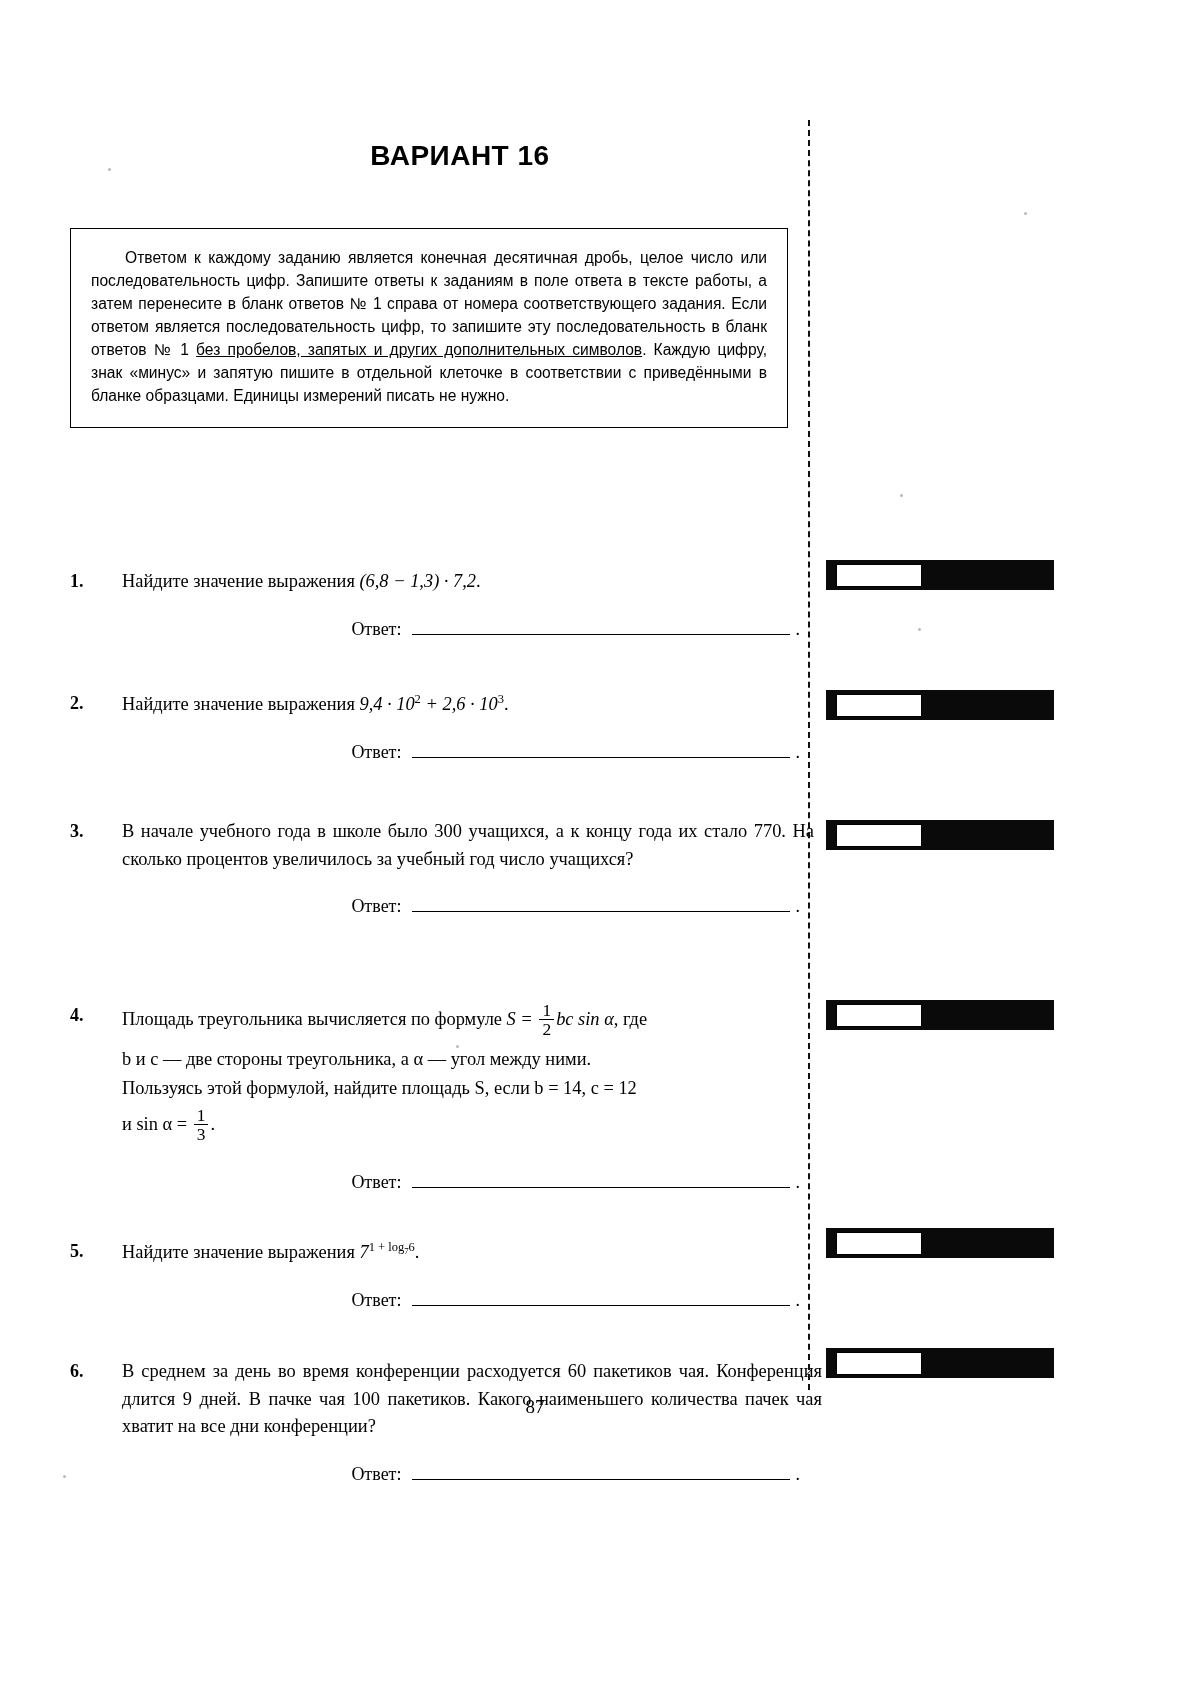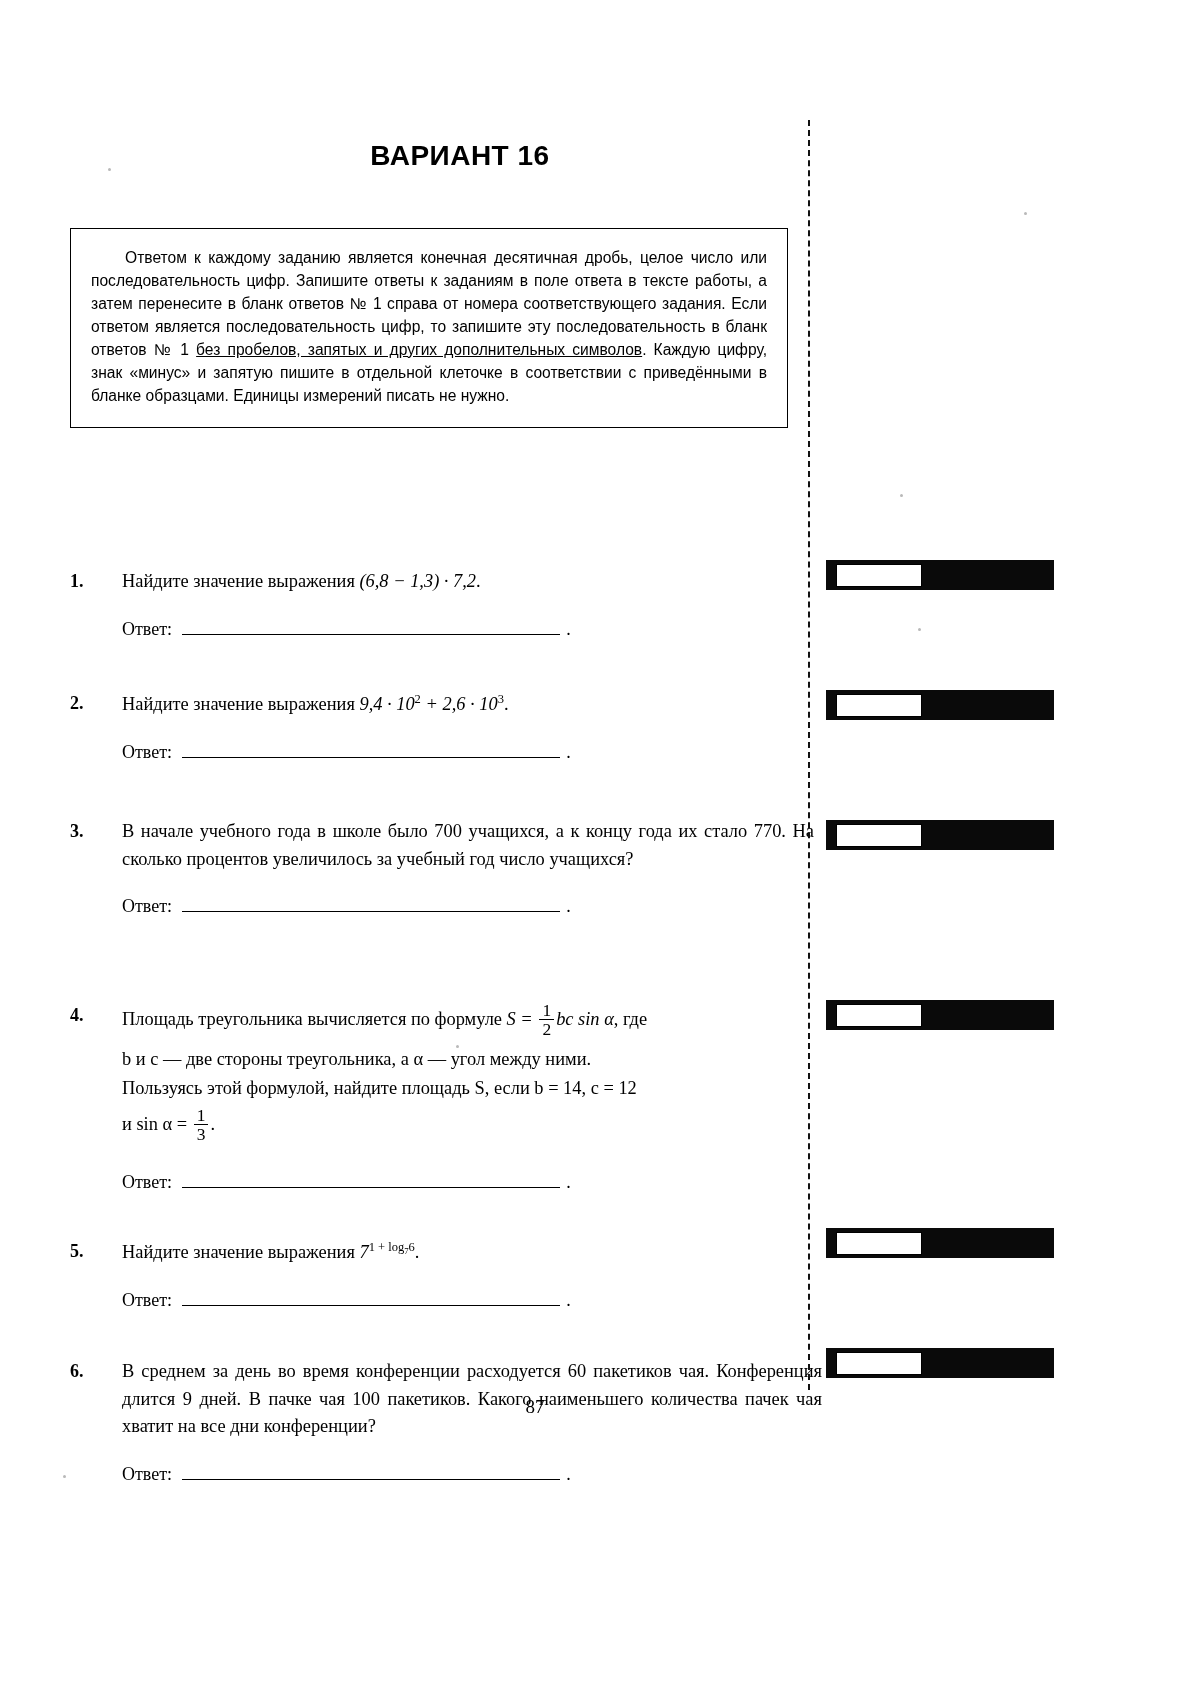--- a/index.html
+++ b/index.html
@@ -67,24 +67,25 @@
     width: 34px;
     font-weight: bold;
     font-size: 18px;
     text-align: left;
   }
   .task .body {
     margin-left: 52px;
     text-align: justify;
   }
   .ans-row {
-    margin-left: 52px;
+    margin-left: 36px;
     margin-top: 20px;
     display: flex;
     align-items: baseline;
+    justify-content: flex-end;
   }
   .ans-label { font-size: 18px; }
   .ans-line {
     display: inline-block;
     width: 378px;
     border-bottom: 1.2px solid #000;
     height: 1px;
     margin: 0 6px 0 10px;
   }
   .dot { font-size: 18px; }
@@ -184,21 +185,21 @@
     </div>
     <div class="ans-row">
       <span class="ans-label">Ответ:</span>
       <span class="ans-line"></span>
       <span class="dot">.</span>
     </div>
   </div>
 
   <div class="task" style="top: 818px;">
     <div class="num">3.</div>
-    <div class="body" style="width: 692px;">В начале учебного года в школе было 700 учащихся, а к концу года их стало 770. На сколько процентов увеличилось за учебный год число учащихся?</div>
+    <div class="body" style="width: 692px;">В начале учебного года в школе было 300 учащихся, а к концу года их стало 770. На сколько процентов увеличилось за учебный год число учащихся?</div>
     <div class="ans-row">
       <span class="ans-label">Ответ:</span>
       <span class="ans-line"></span>
       <span class="dot">.</span>
     </div>
   </div>
 
   <div class="task" style="top: 1002px;">
     <div class="num">4.</div>
     <div class="body" style="width: 692px; text-align: left;">

